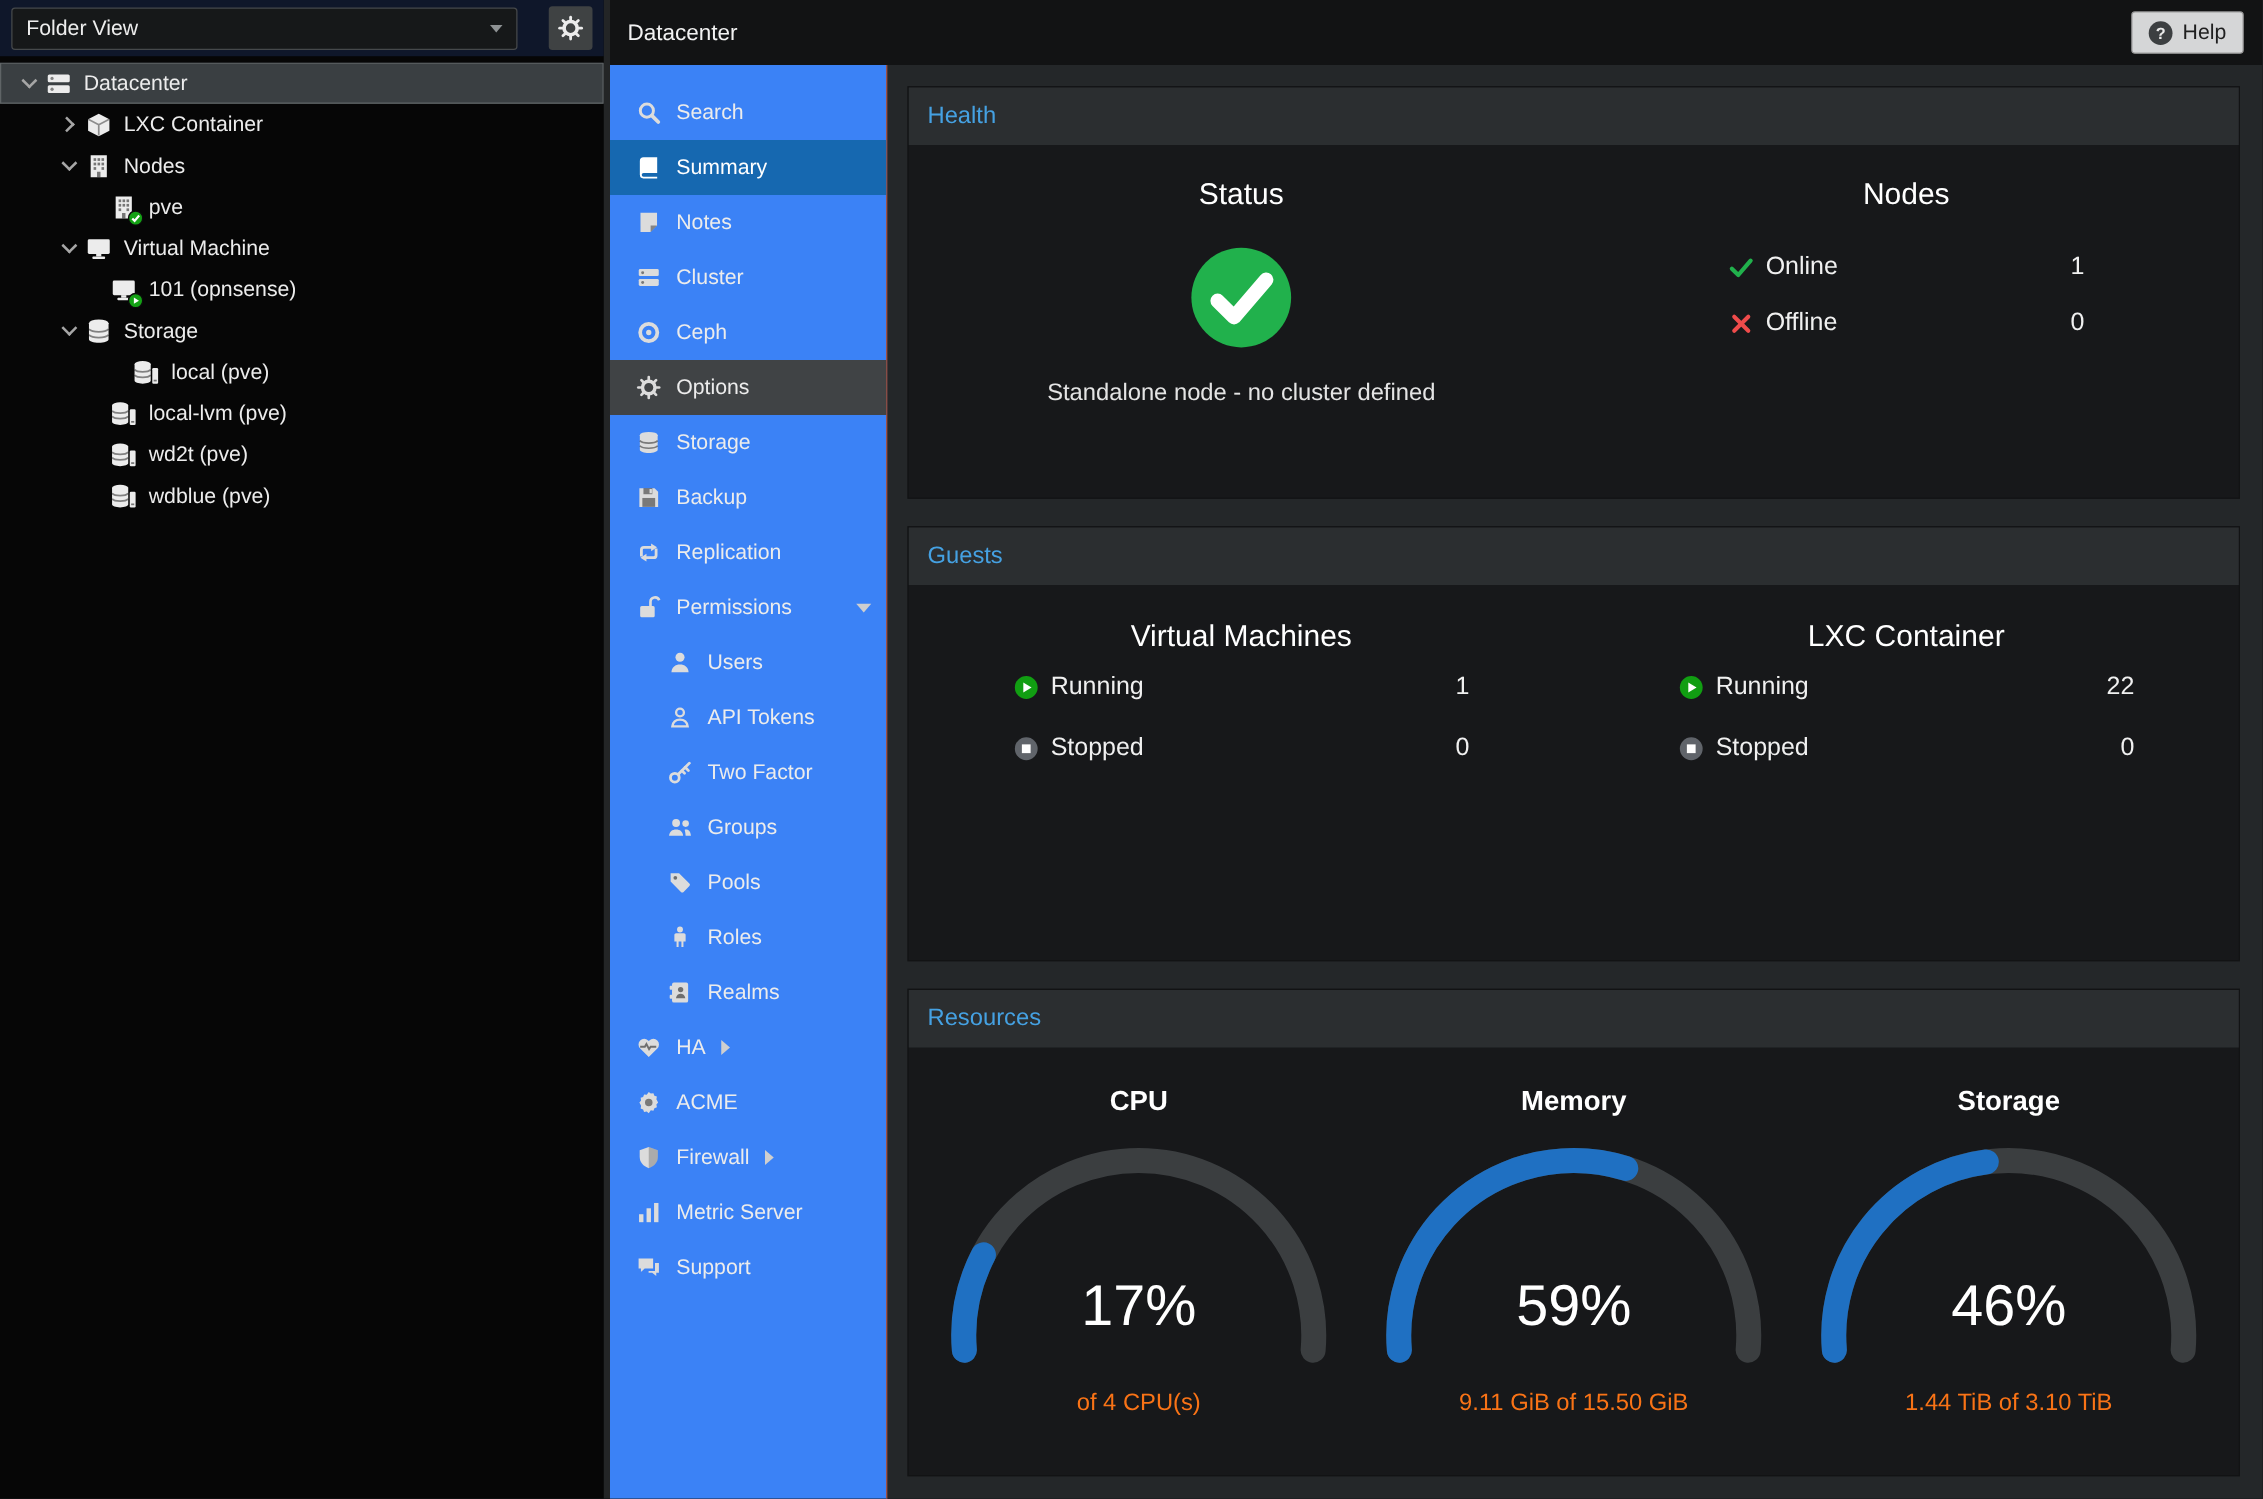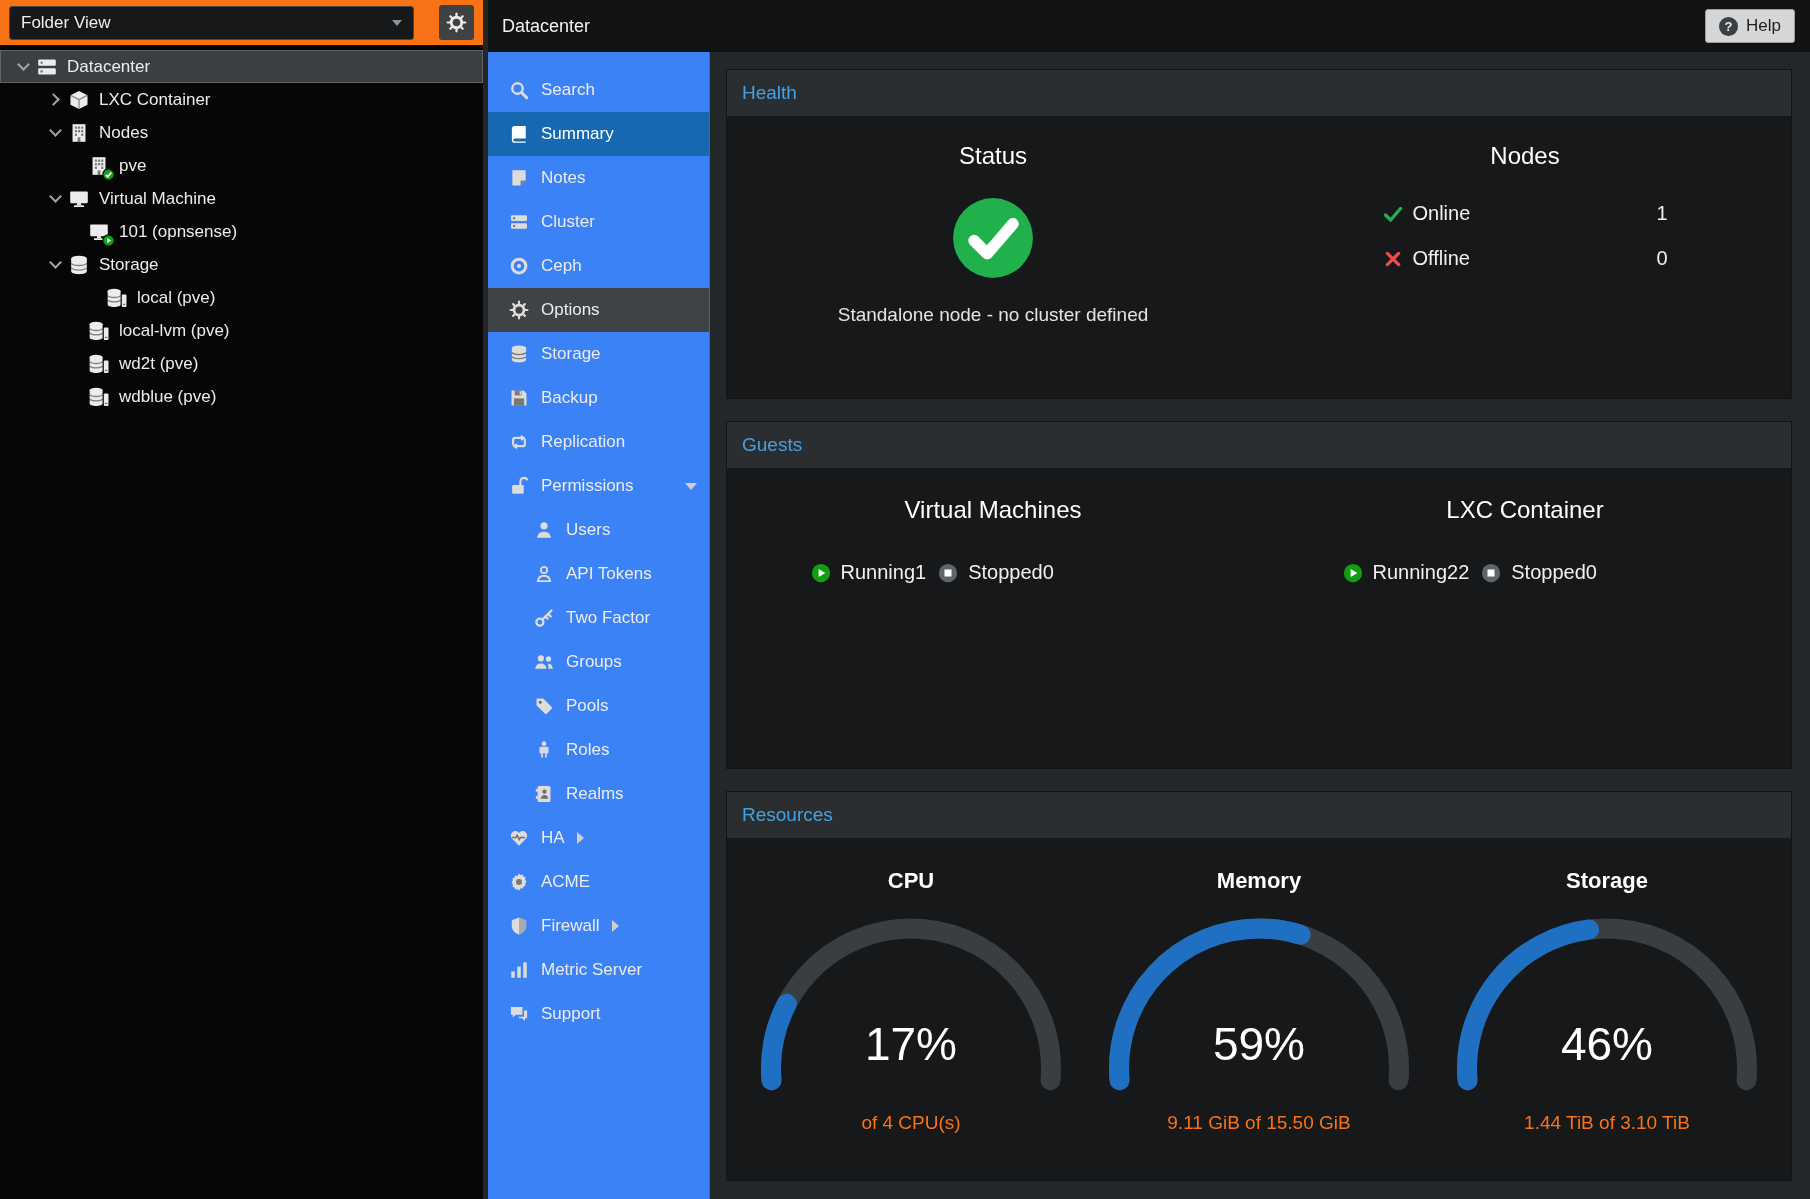--- a/index.html
+++ b/index.html
@@ -9,21 +9,21 @@
   *{box-sizing:border-box}
   html,body{margin:0;padding:0}
   body{
     width:1810px;height:1199px;overflow:hidden;background:#161718;
     font-family:"Liberation Sans","DejaVu Sans",sans-serif;color:#dcdcdc;
   }
   .app{display:flex;width:100%;height:100%}
 
   
   .tree-panel{width:488px;flex:none;background:#060606;display:flex;flex-direction:column;border-right:5px solid #232526}
-  .tree-toolbar{height:45px;flex:none;background:#f97316;display:flex;align-items:center;padding:0 9px;gap:25px}
+  .tree-toolbar{height:45px;flex:none;background:#0f172a;display:flex;align-items:center;padding:0 9px;gap:25px}
   .view-select{flex:1;height:34px;background:#161819;border:1px solid #46494b;border-radius:3px;display:flex;align-items:center;justify-content:space-between;padding:0 11px;font-size:17px;color:#ededed;cursor:pointer}
   .caret-down{width:0;height:0;border-left:5px solid transparent;border-right:5px solid transparent;border-top:6px solid #8e9294}
   .gear-btn{width:35px;height:35px;flex:none;background:#3f4243;border:none;border-radius:3px;display:flex;align-items:center;justify-content:center;color:#ececec;cursor:pointer;padding:0}
   .gear-btn .i20{width:21px;height:21px;display:block}
   .tree{flex:1;padding-top:5px;overflow:hidden}
   .tree-row{height:33px;display:flex;align-items:center;font-size:17px;color:#ececec;cursor:pointer}
   .tree-row.selected{background:#3a3f42;box-shadow:inset 0 0 0 1px #5f6466}
   .twisty{width:20px;height:20px;position:relative;flex:none}
   .twisty::after{content:"";position:absolute;width:7px;height:7px;border-right:2px solid #a6a6a6;border-bottom:2px solid #a6a6a6}
   .twisty.closed::after{top:5px;left:3px;transform:rotate(-45deg)}
@@ -61,22 +61,22 @@
   .health-col{flex:1;display:flex;flex-direction:column;align-items:center}
   .health-col .sec-heading{margin-bottom:26px}
   .big-check{width:84px;height:84px;margin-bottom:24px}
   .status-msg{font-size:19px;color:#e4e4e4}
   .kv-rows{width:285px;display:flex;flex-direction:column;gap:22px;margin-top:6px}
   .kv-row{display:flex;align-items:center;font-size:20px;color:#f0f0f0}
   .kv-icon{width:20px;height:20px;margin-right:10px;flex:none}
   .kv-value{margin-left:auto}
   .guests-body{display:flex;height:300px;padding-top:28px}
   .guest-col{flex:1;display:flex;flex-direction:column;align-items:center}
-  .guest-col .sec-heading{margin-bottom:37px}
-  .guest-rows{width:365px;display:flex;flex-direction:row;gap:12px}
+  .guest-col .sec-heading{margin-bottom:14px}
+  .guest-rows{width:365px;display:flex;flex-direction:column;gap:26px}
   .resources-body{display:flex;padding:30px 10px 46px}
   .gauge-col{flex:1;display:flex;flex-direction:column;align-items:center}
   .gauge-heading{font-size:22px;font-weight:bold;color:#fff;margin-bottom:14px}
   .gauge-svg{width:324px;height:190px;display:block}
   .gauge-track{fill:none;stroke:#3b3e40;stroke-width:20;stroke-linecap:round}
   .gauge-progress{fill:none;stroke:var(--gauge-blue);stroke-width:20;stroke-linecap:round}
   .gauge-pct{fill:#fff;font-size:46px;text-anchor:middle;font-family:"Liberation Sans","DejaVu Sans",sans-serif}
   .gauge-detail{font-size:19px;color:#f97316;margin-top:14px}
 
   .c-green{color:var(--green)} .c-red{color:var(--red)} .c-green2{color:#119e12}

